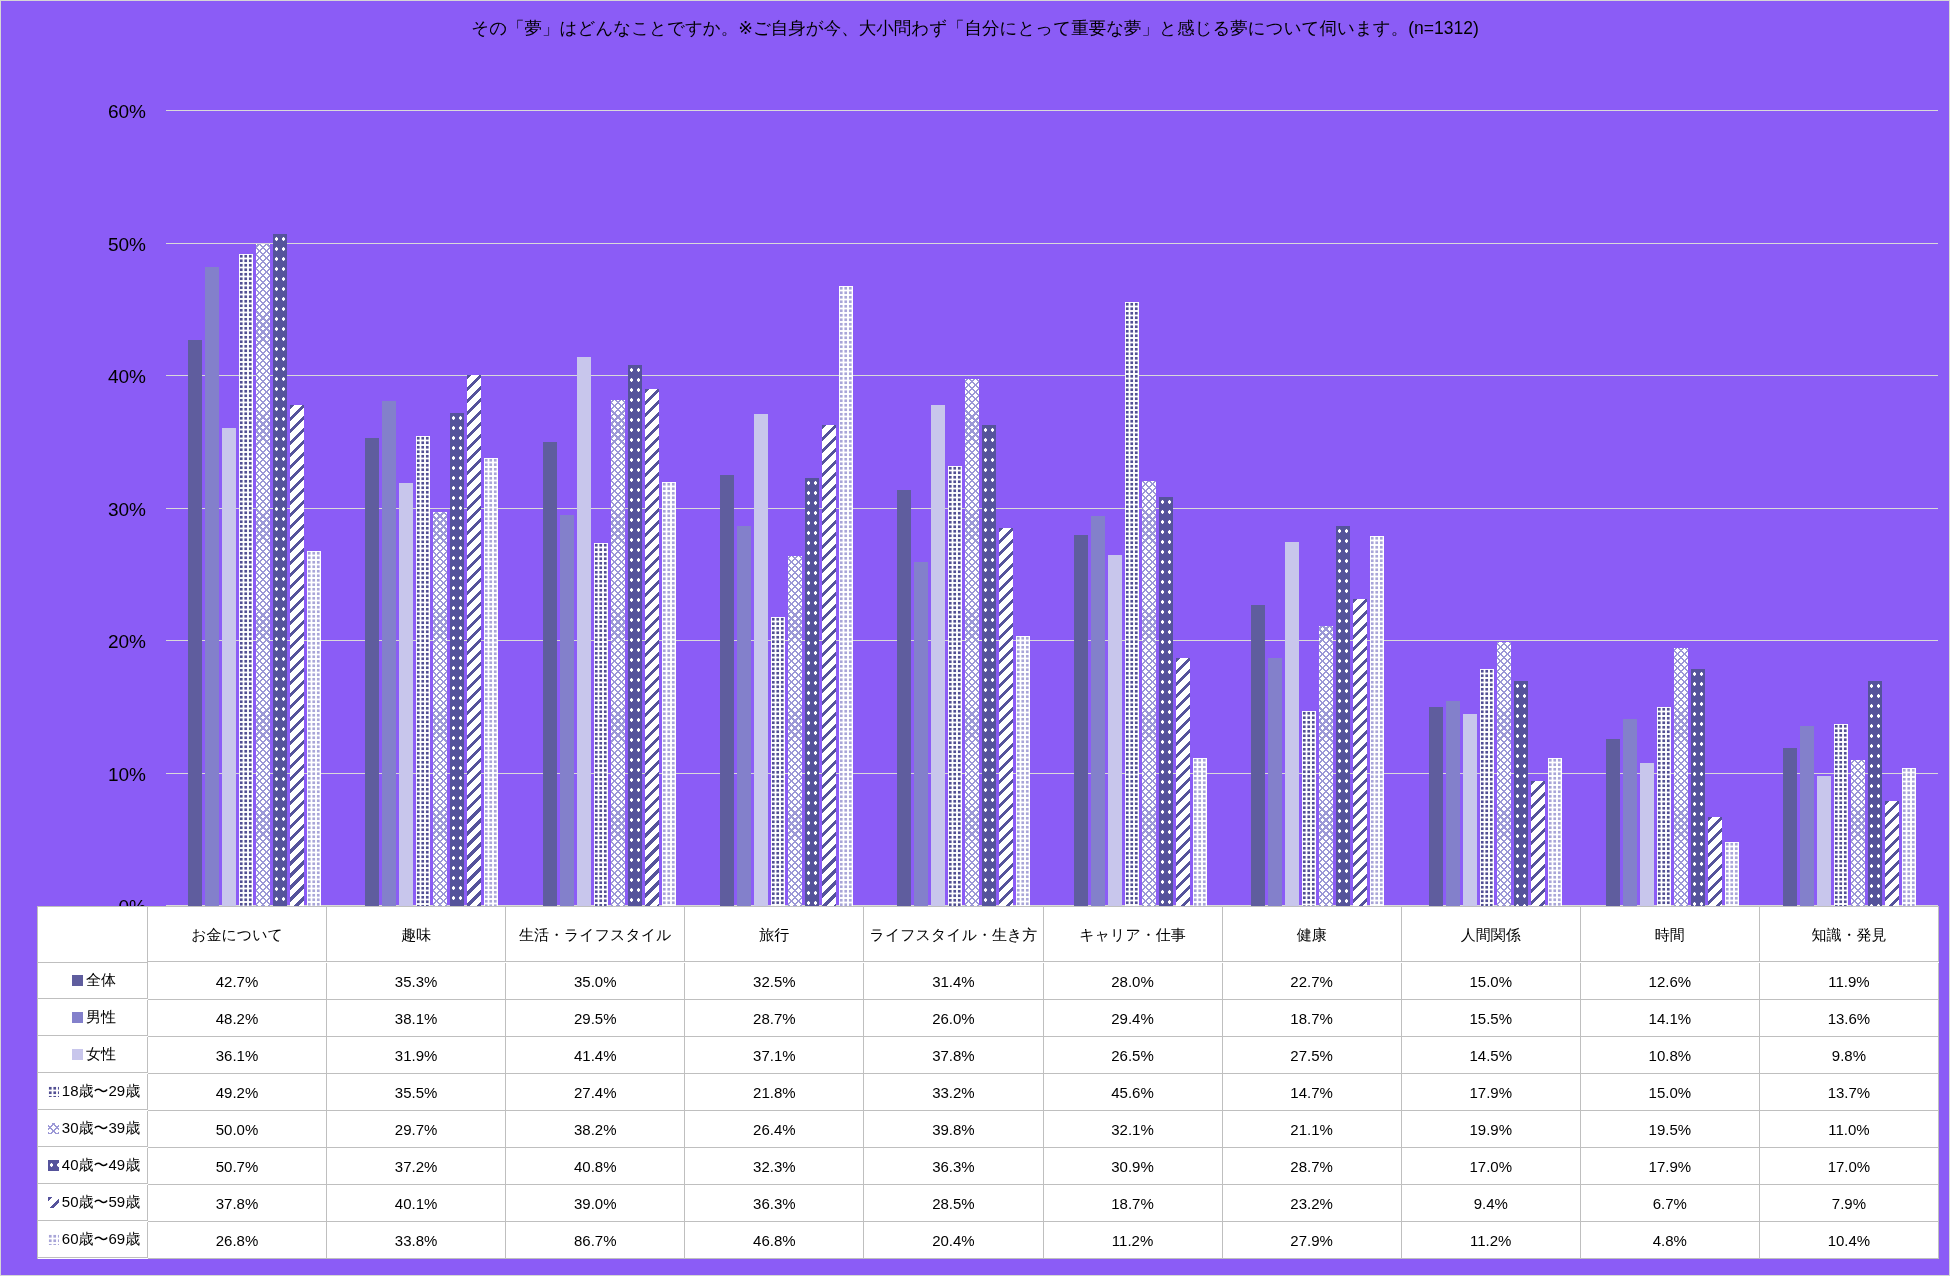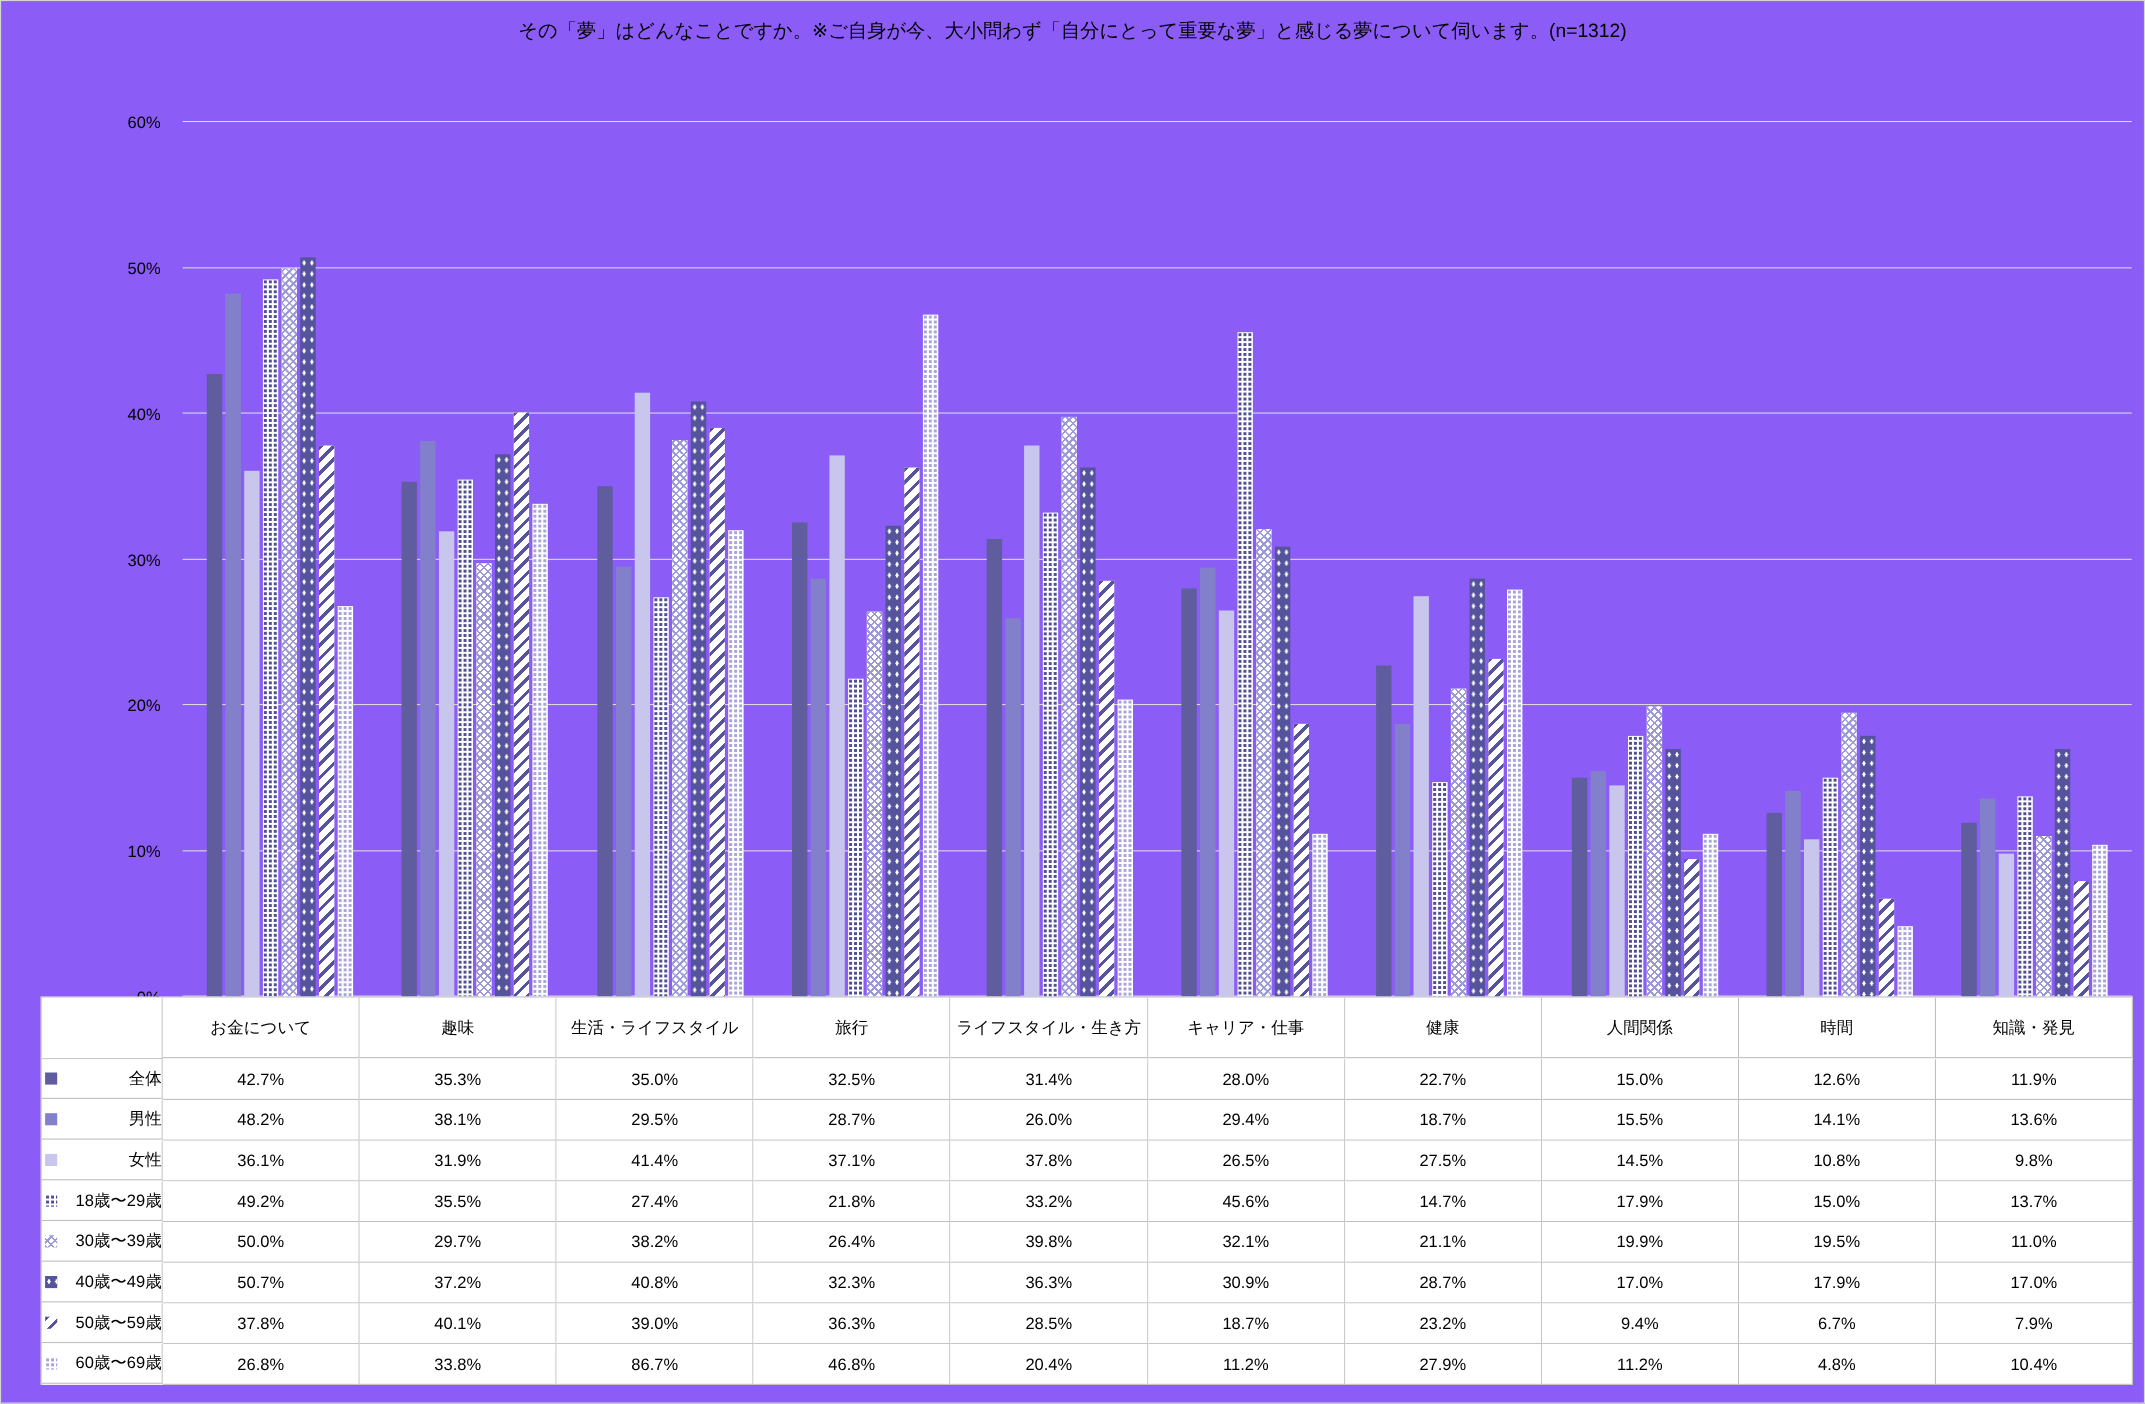--- a/index.html
+++ b/index.html
@@ -6,21 +6,21 @@
   body{width:1950px;height:1276px;font-family:"Liberation Sans","DejaVu Sans",sans-serif;color:#000;}
   #frame{position:absolute;left:0;top:0;width:1948px;height:1274px;border:1px solid #d6d6d6;background:#8b5cf6;overflow:hidden;}
 
   
   #title{position:absolute;left:0;top:14px;width:100%;text-align:center;font-size:17.5px;line-height:27px;color:#000;}
 
   
   #plot{position:absolute;left:165px;top:110px;width:1772px;height:795px;}
   .gridline{position:absolute;left:0;width:100%;height:1px;background:#d9d9d9;}
   #yaxis{position:absolute;left:60px;top:110px;width:95px;height:795px;}
-  .ytick{position:absolute;right:10px;width:85px;text-align:right;font-size:15px;transform:translateY(-50%);color:#000;}
+  .ytick{position:absolute;right:10px;width:85px;text-align:right;font-size:19px;transform:translateY(-50%);color:#000;}
   #groups{position:absolute;left:0;bottom:0;width:100%;height:100%;display:flex;}
   .bar-group{flex:1 1 0;display:flex;align-items:flex-end;justify-content:center;gap:3px;height:100%;}
   .bar{width:14px;}
 
   
   .p0{background:#5f5d9e;}
   .p1{background:#8380cb;}
   .p2{background:#c8c6ec;}
   .p3{background-color:#fff;background-image:radial-gradient(#514f93 42%,rgba(0,0,0,0) 44%);background-size:4.5px 4.5px;}
   .p4{background-color:#fff;
@@ -28,21 +28,21 @@
                        repeating-linear-gradient(-45deg,#9b98d6 0 1.6px,rgba(0,0,0,0) 1.6px 5px);}
   .p5{background-color:#55539b;background-image:radial-gradient(#ffffff 26%,rgba(0,0,0,0) 30%);background-size:7px 10px;}
   .p6{background-color:#fff;background-image:repeating-linear-gradient(135deg,#55539b 0 3px,rgba(0,0,0,0) 3px 8.5px);}
   .p7{background-color:#fff;background-image:radial-gradient(#a8a5d8 40%,rgba(0,0,0,0) 42%);background-size:4.5px 4.5px;}
 
   
   #table{position:absolute;left:36px;top:905px;width:1901px;display:grid;grid-template-columns:110px repeat(10,1fr);border-top:1px solid #bfbfbf;border-left:1px solid #bfbfbf;background:#fff;}
   .tcell{border-right:1px solid #bfbfbf;border-bottom:1px solid #bfbfbf;display:flex;align-items:center;justify-content:center;font-size:15px;background:#fff;}
   .thead{height:55px;text-align:center;line-height:19px;padding:2px 4px;box-sizing:border-box;}
   .tval{height:36px;}
-  .tlegend{justify-content:space-between;padding-left:3px;gap:3px;height:36px;box-sizing:border-box;}
+  .tlegend{justify-content:center;padding-left:3px;gap:3px;height:36px;box-sizing:border-box;}
   .corner{height:55px;}
   .marker{width:11px;height:11px;flex:0 0 11px;display:inline-block;}
   .legend-label{font-size:15px;white-space:nowrap;}
 </style>
 </head>
 <body>
 
 <div id="frame">
 
   <div id="title">

